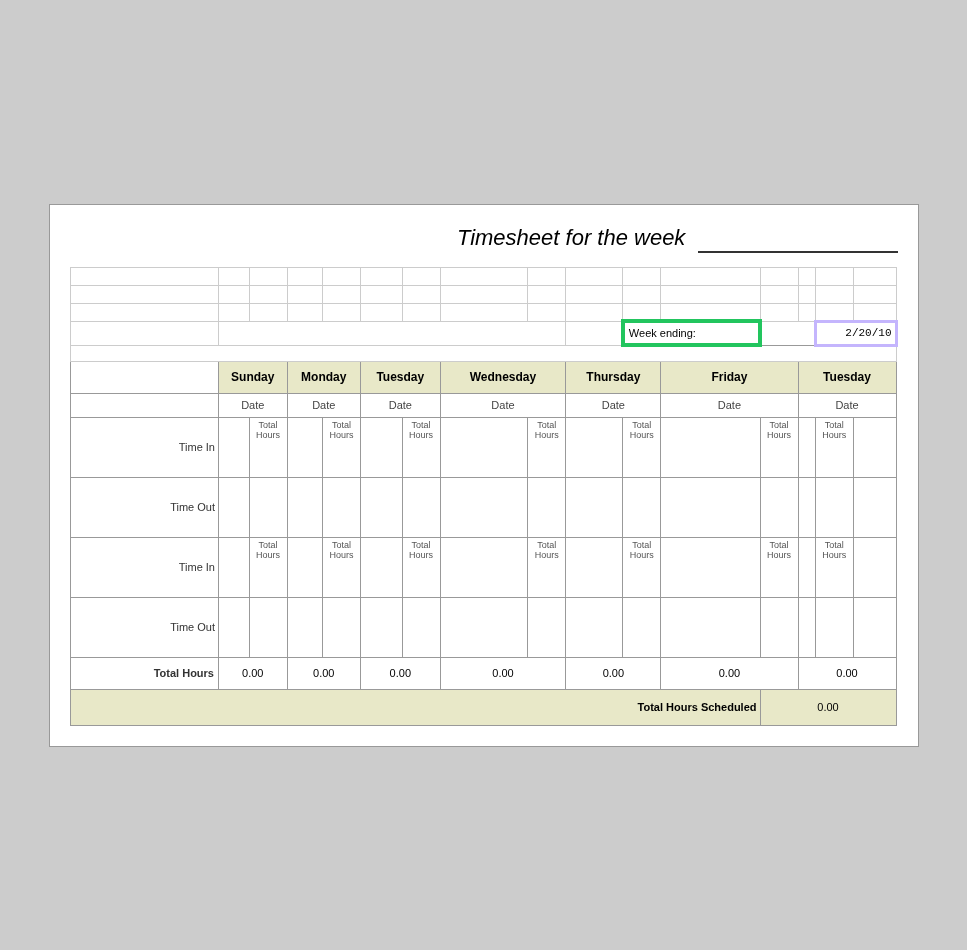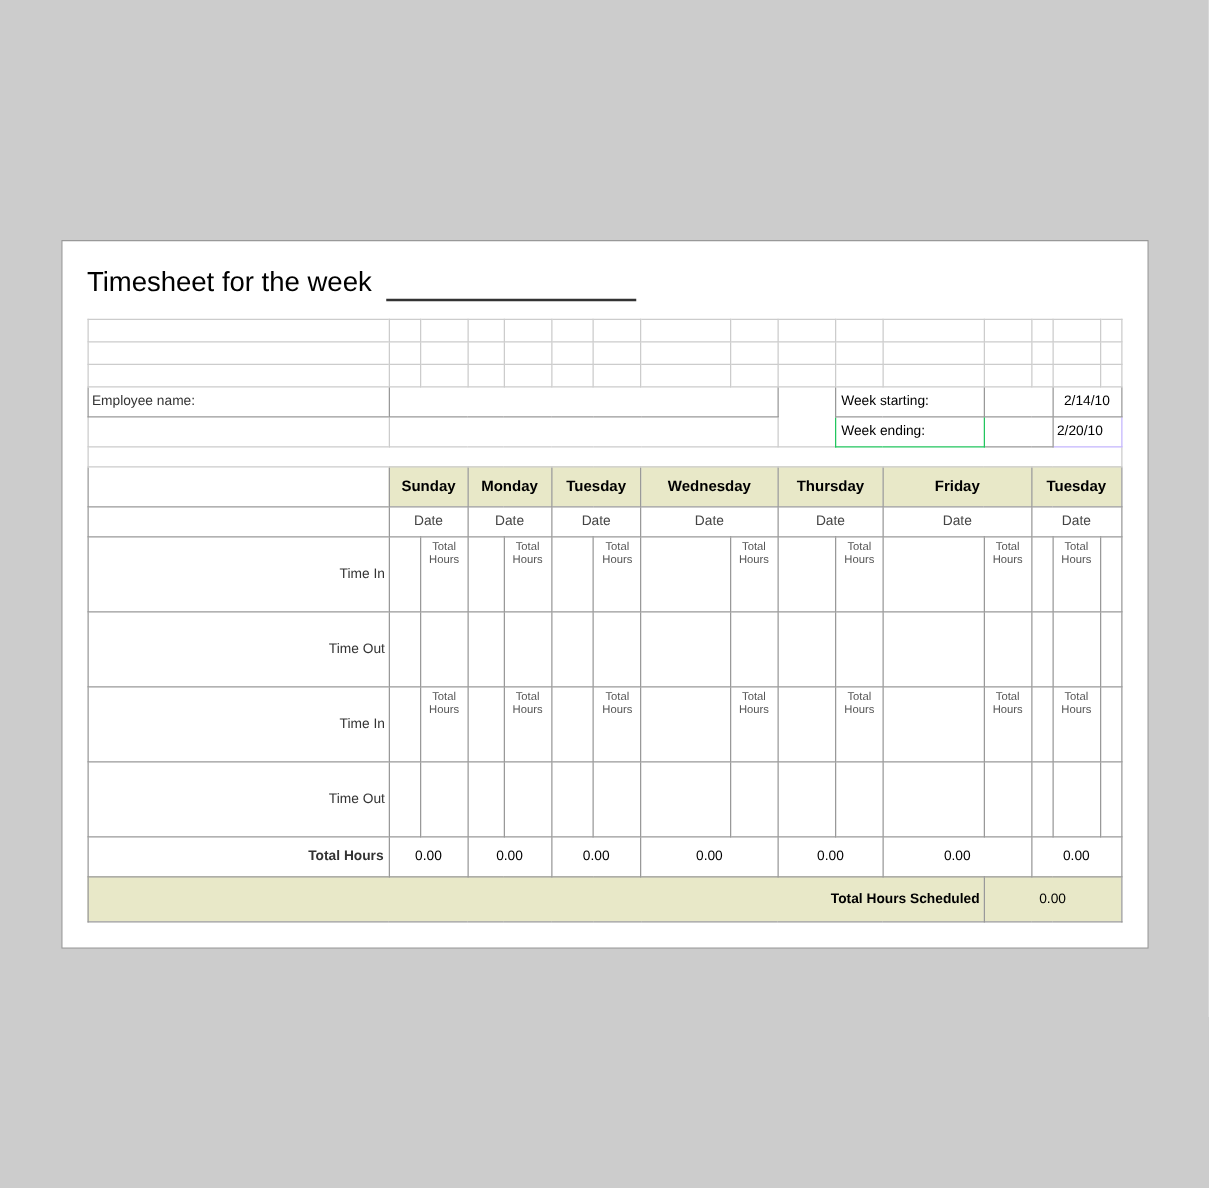--- a/index.html
+++ b/index.html
@@ -12,25 +12,26 @@
       font-family: Arial, sans-serif;
       font-size: 11px;
     }
     .page {
       background: white;
       width: 870px;
       border: 1px solid #999;
       padding: 20px;
     }
     .title-row {
-      text-align: left;
+      text-align: right;
       font-size: 22px;
       font-weight: normal;
       margin-bottom: 10px;
       padding-bottom: 4px;
+      font-style: italic;
     }
     .title-underline {
       display: inline-block;
       border-bottom: 2px solid #333;
       width: 200px;
       margin-left: 6px;
     }
 
     table.main-table {
       width: 100%;
@@ -197,34 +198,26 @@
         <td style="height:18px; border:1px solid #ccc;"></td>
         <td style="height:18px; border:1px solid #ccc;"></td>
         <td style="height:18px; border:1px solid #ccc;"></td>
         <td style="height:18px; border:1px solid #ccc;"></td>
         <td style="height:18px; border:1px solid #ccc;"></td>
         <td style="height:18px; border:1px solid #ccc;"></td>
         <td style="height:18px; border:1px solid #ccc;"></td>
       </tr>
 
       <tr class="info-row">
-        <td colspan="2" class="row-label-cell" style="text-align:left; width:120px; border:1px solid #999;">Employee name:</td>
-        <td colspan="8" style="border:1px solid #999;"></td>
-        <td style="border:none;"></td>
-        <td colspan="2" style="border:1px solid #999; padding-left:4px;">Week starting:</td>
-        <td colspan="2" style="border:1px solid #999;"></td>
-        <td colspan="2" style="border:1px solid #999; text-align:center;">2/14/10</td>
-      </tr>
-      <tr class="info-row">
         <td colspan="2" style="border:1px solid #ccc;"></td>
         <td colspan="8" style="border:1px solid #ccc;"></td>
         <td style="border:none;"></td>
-        <td colspan="2" style="border:1px solid #22c55e; padding-left:4px;">Week ending:</td>
+        <td colspan="2" style="border:4px solid #22c55e; padding-left:4px;">Week ending:</td>
         <td colspan="2" style="border:1px solid #999;"></td>
-        <td colspan="2" style="border:1px solid #c4b5fd; text-align:left;">2/20/10</td>
+        <td colspan="2" style="border:3px solid #c4b5fd; text-align:right;font-family:Liberation Mono, monospace;">2/20/10</td>
       </tr>
 
       <tr>
         <td colspan="17" style="height:16px; border:1px solid #ccc;"></td>
       </tr>
 
       <tr class="day-header">
         <td colspan="2" class="row-label-cell" style="background:white; border:1px solid #999;"></td>
         <td colspan="2">Sunday</td>
         <td colspan="2">Monday</td>

